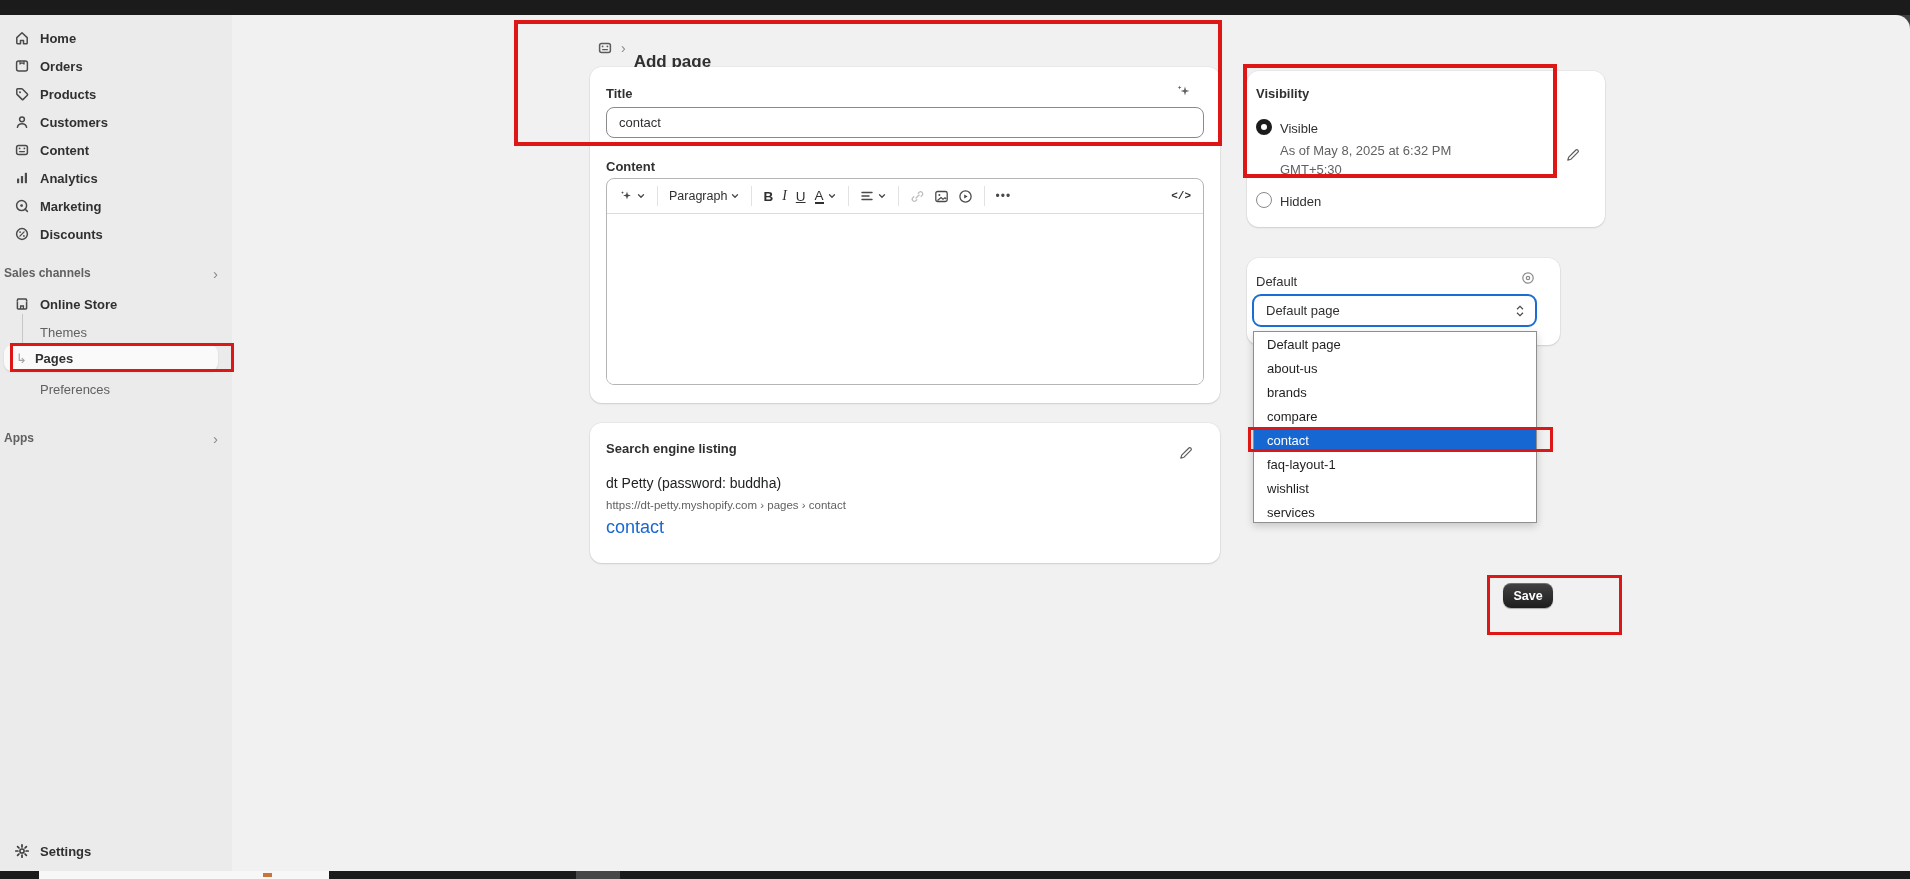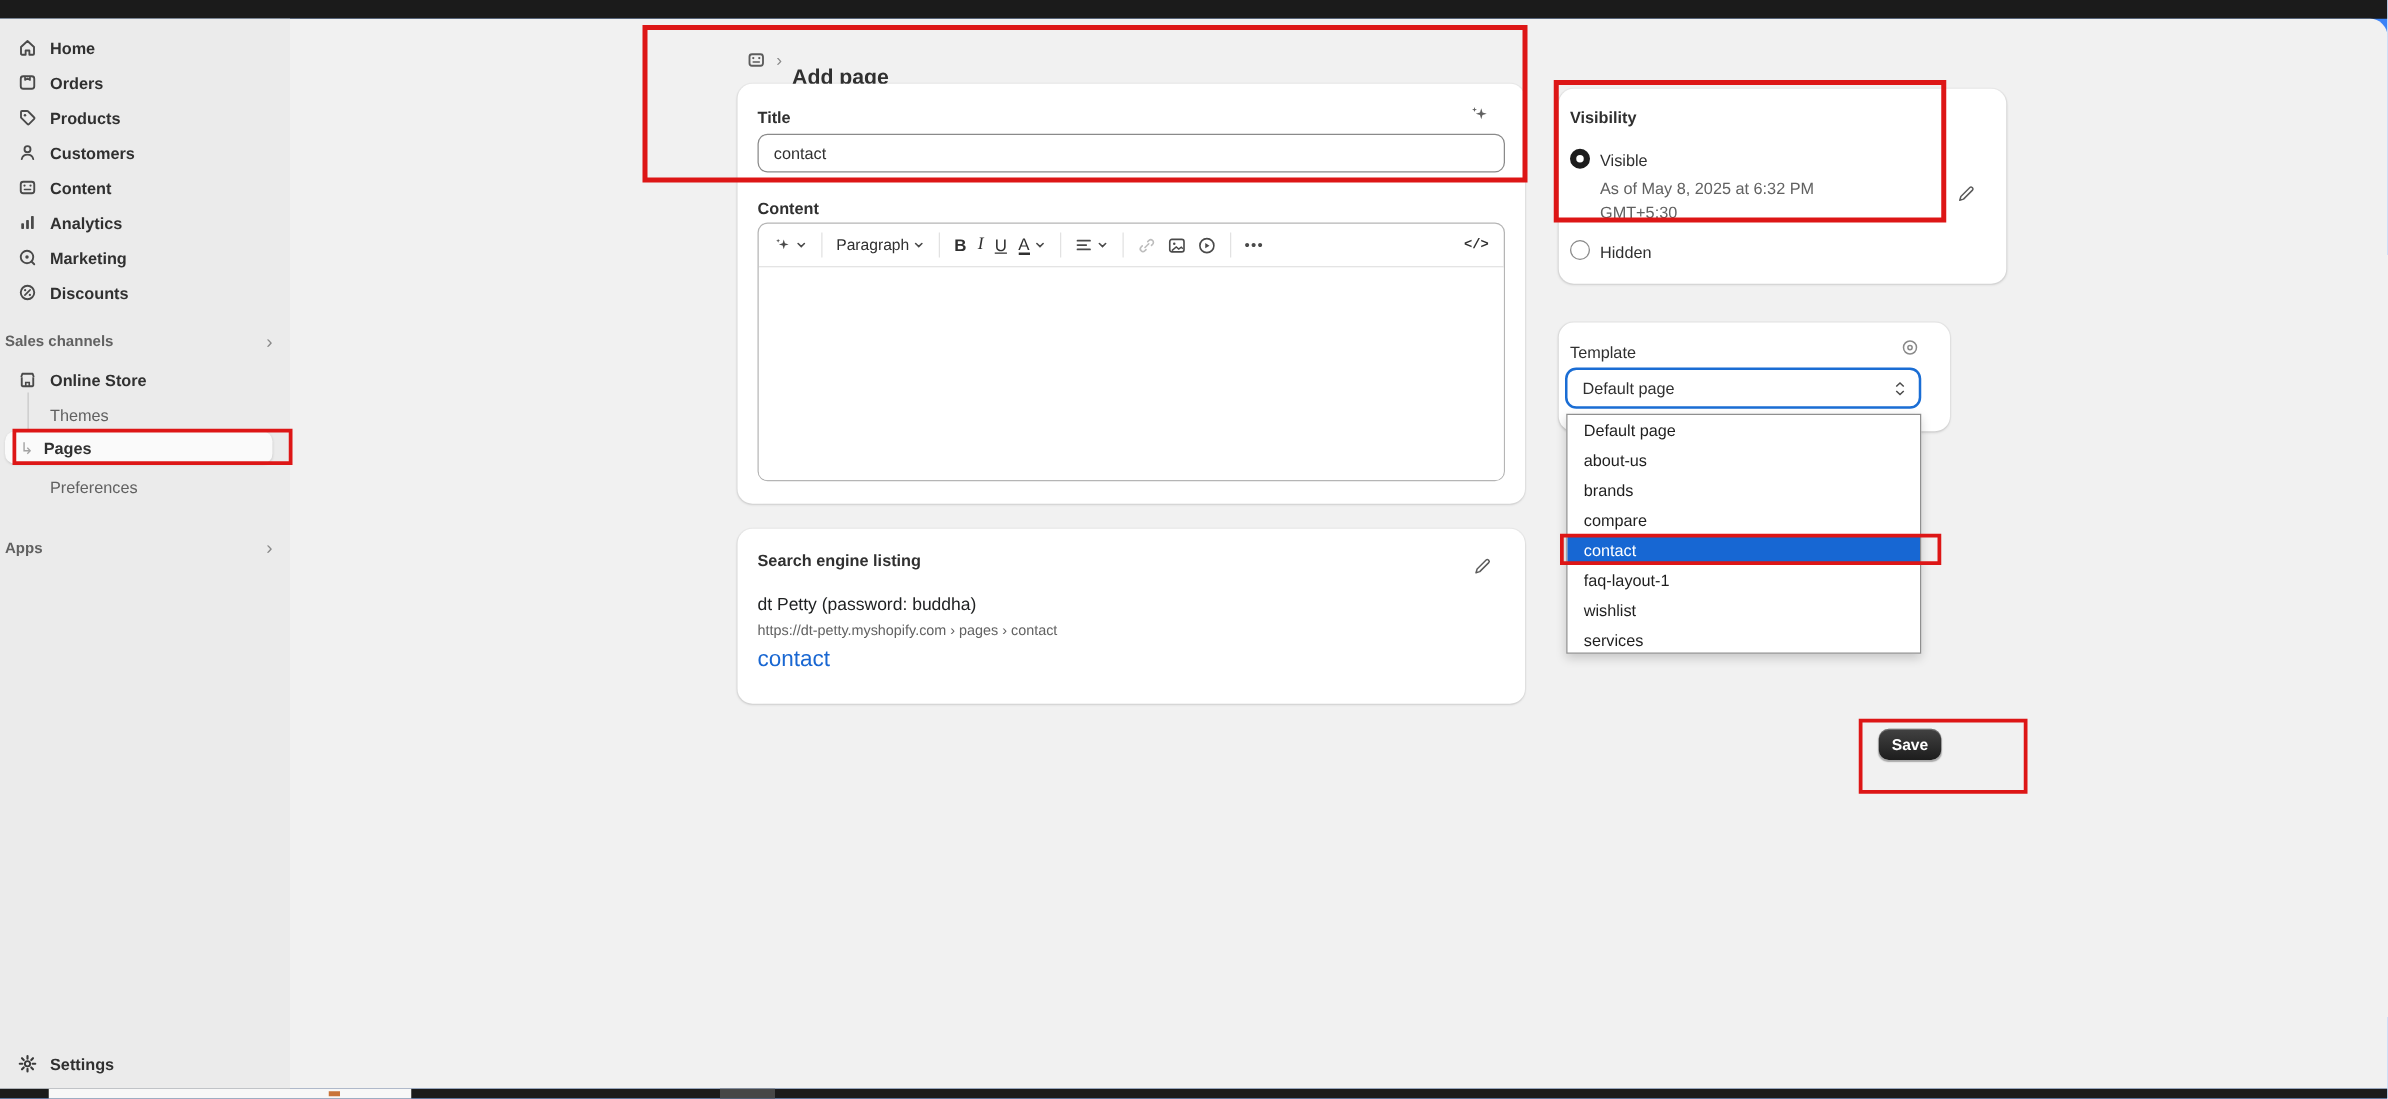--- a/index.html
+++ b/index.html
@@ -1,17 +1,17 @@
 <!DOCTYPE html>
 <html><head>
 <meta charset="utf-8">
 <style>
   * { box-sizing: border-box; margin: 0; padding: 0; }
   body { font-family: "Liberation Sans", sans-serif; }
-  .stage { position: relative; width: 1910px; height: 879px; background: #3b82f6; overflow: hidden; }
+  .stage { position: relative; width: 1910px; height: 879px; background: #404040; overflow: hidden; }
   .topbar { position: absolute; top: 0; left: 0; width: 100%; height: 15px; background: #1b1b1b; }
   .content { position: absolute; top: 15px; left: 0; right: 0; bottom: 8px; background: #f1f1f1; border-top-right-radius: 14px; }
 
   
   .sidebar { position: absolute; top: 0; left: 0; width: 232px; height: 100%; background: #ebebeb; }
   .nav { position: absolute; top: 9px; left: 0; right: 0; }
   .nav-item { height: 28px; display: flex; align-items: center; padding-left: 14px; gap: 10px;
               font-size: 13px; font-weight: 600; color: #303030; cursor: pointer; }
   .nav-item .ic { width: 16px; height: 16px; flex: 0 0 16px; }
   .section-head { position: absolute; left: 4px; right: 14px; height: 16px; display: flex;
@@ -325,21 +325,21 @@
       <div class="vis-sub" style="top:72px;">As of May 8, 2025 at 6:32 PM</div>
       <div class="vis-sub" style="top:91px;">GMT+5:30</div>
       <svg class="vis-pencil" width="16" height="16" viewBox="0 0 16 16">
           <path d="M2.8 13.2l.9-3 7.2-7.2a1.3 1.3 0 0 1 1.8 0l.3.3a1.3 1.3 0 0 1 0 1.8l-7.2 7.2z" fill="none" stroke="#5c5c5c" stroke-width="1.2" stroke-linejoin="round"></path>
         </svg>
       <span class="radio empty" style="left:9px; top:121px;"></span>
       <span class="vis-lbl" style="left:33px; top:123px;">Hidden</span>
     </div>
 
     <div class="card card4">
-      <div class="tpl-head">Template</div>
+      <div class="tpl-head">Default</div>
       <svg class="tpl-eye" width="16" height="16" viewBox="0 0 16 16">
           <circle cx="8" cy="8" r="5.2" fill="none" stroke="#8a8a8a" stroke-width="1.2"></circle>
           <circle cx="8" cy="8" r="1.7" fill="none" stroke="#8a8a8a" stroke-width="1.2"></circle>
         </svg>
       <div class="tpl-select">
         <span>Default page</span>
         <svg width="10" height="14" viewBox="0 0 10 14">
             <path d="M2 5.2 5 2.4l3 2.8" fill="none" stroke="#4a4a4a" stroke-width="1.2"></path>
             <path d="M2 8.8 5 11.6l3-2.8" fill="none" stroke="#4a4a4a" stroke-width="1.2"></path>
           </svg>

